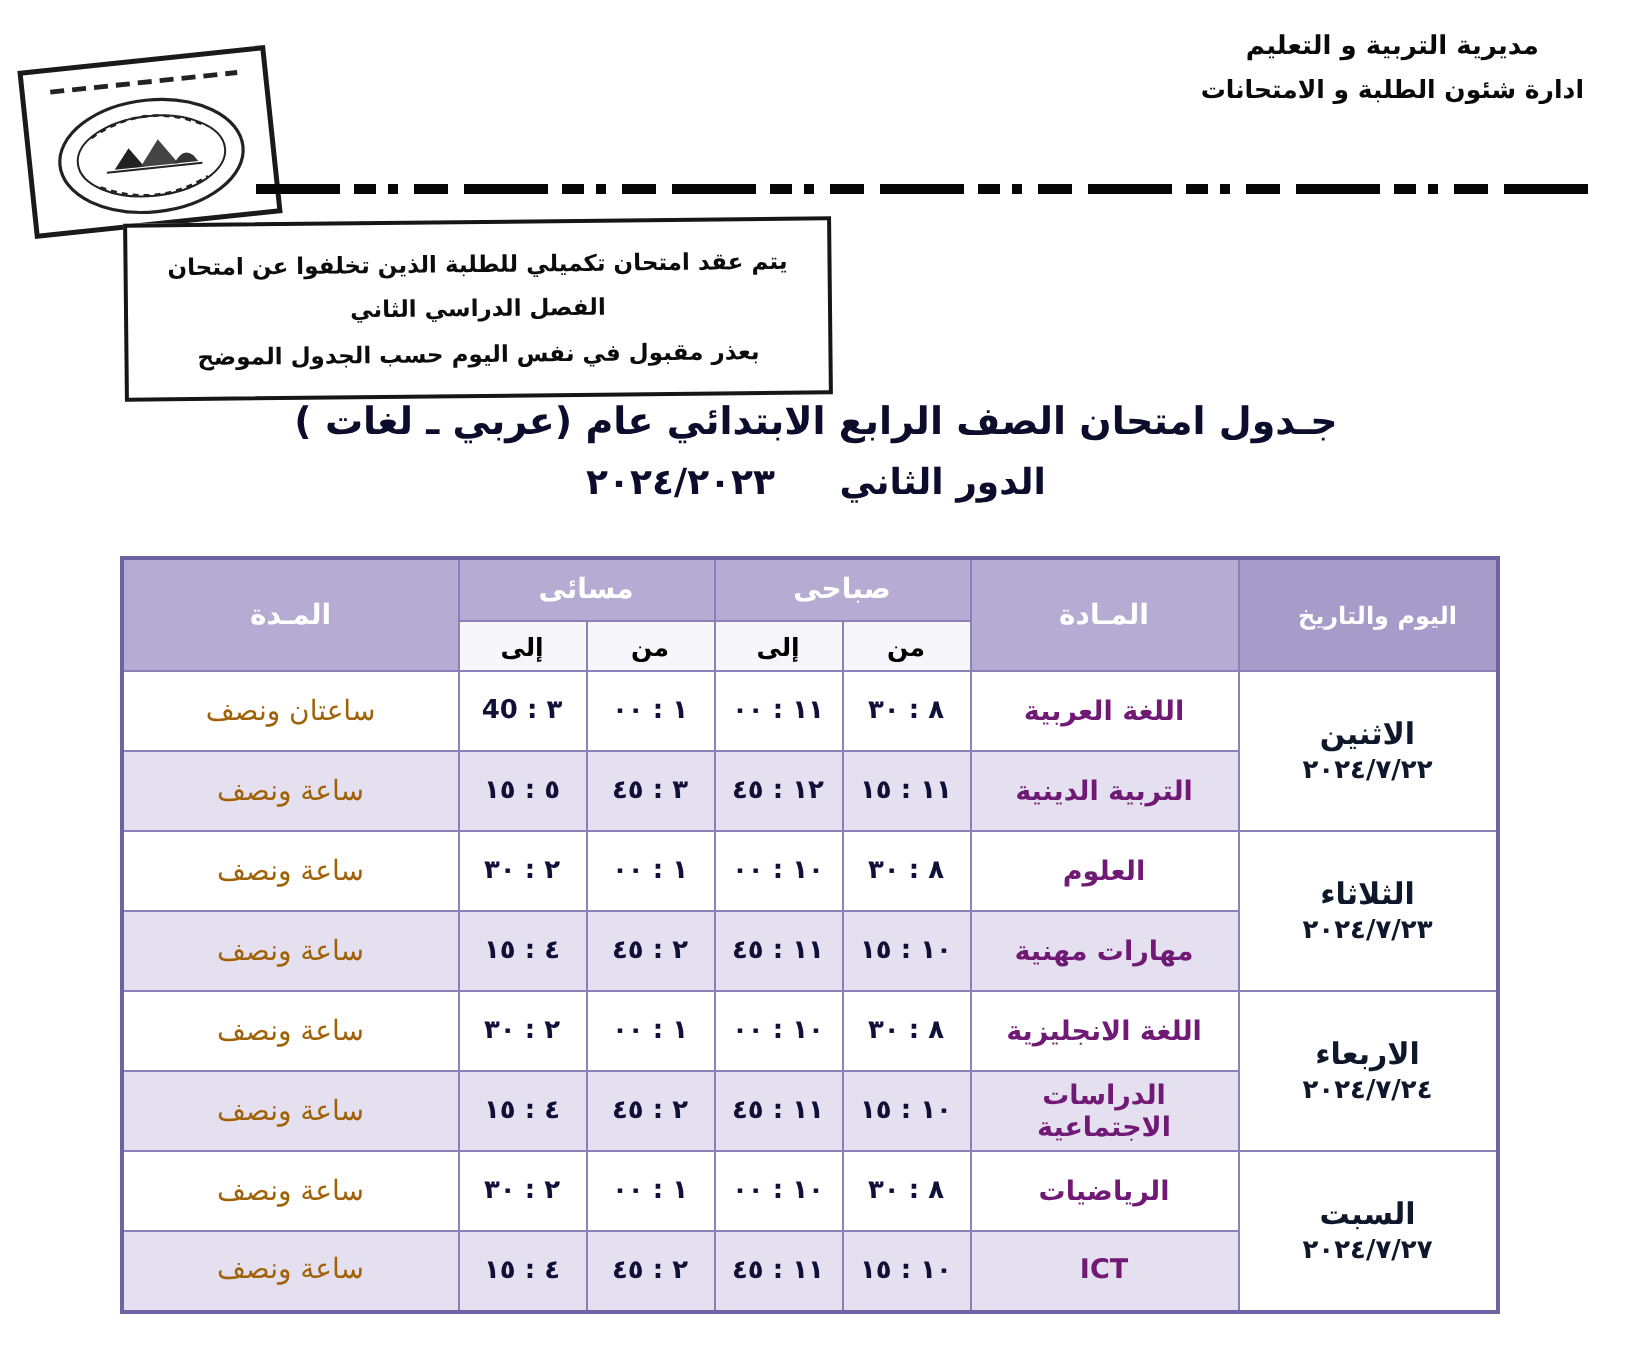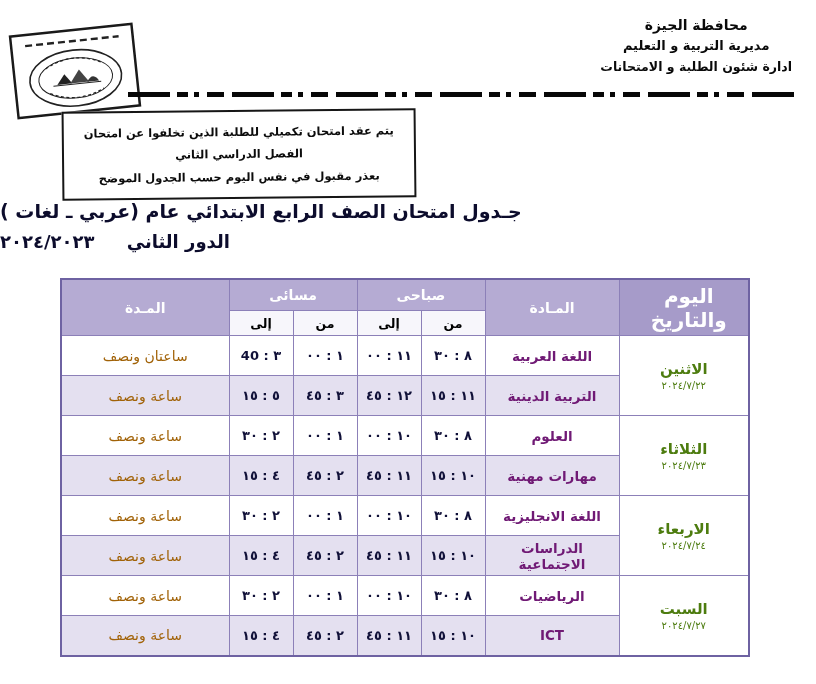--- a/index.html
+++ b/index.html
@@ -43,53 +43,52 @@
     position: absolute; top: 110px; left: 62px; width: 330px;
     border: 2px solid #161616; background: #fff;
     padding: 9px 10px; text-align: center;
     font-weight: bold; font-size: 11.5px; line-height: 1.95;
     direction: rtl; transform: rotate(-0.6deg); color: #0c0c0c;
   }
 
   
   .title-block {
     position: absolute; top: 200px; left: 0; width: 816px;
-    text-align: left; direction: rtl; font-weight: bold; color: #0c0c2c;
+    text-align: center; direction: rtl; font-weight: bold; color: #0c0c2c;
   }
   .title-1 { font-size: 19px; }
   .title-2 { font-size: 18px; margin-top: 9px; }
   .title-2 .year { margin-right: 26px; }
 
   
   table.exam {
     position: absolute; top: 278px; left: 60px;
     border-collapse: collapse; direction: rtl;
     border: 2px solid #6e62a2; background: #fff;
   }
   .exam th, .exam td {
     border: 1px solid #8c80b8;
     text-align: center; vertical-align: middle; padding: 0 2px;
   }
   .exam th.main { background: #b5abd3; color: #ffffff; font-size: 14px; height: 30px; font-weight: bold; }
-  .exam th.day-h { background: #a69bc9; font-size: 20px; padding-left: 12px; }
+  .exam th.day-h { background: #a69bc9; font-size: 12px; padding-left: 12px; }
   .exam th.sub  { background: #f7f6fb; color: #000000; font-size: 12.5px; height: 24px; font-weight: bold; }
   .exam tr.data { height: 40px; }
   .exam tr.alt td { background: #e4e0f0; }
-  .exam td.day  { background: #ffffff; color: #4d7c0f; }
+  .exam td.day  { background: #ffffff; color: #0f172a; }
   .exam td.day .dname { font-size: 15px; font-weight: bold; }
-  .exam td.day .ddate { font-size: 10px; font-weight: normal; margin-top: 2px; }
+  .exam td.day .ddate { font-size: 13px; font-weight: bold; margin-top: 2px; }
   .exam td.subject { font-size: 13.5px; font-weight: bold; color: #701a75; }
   .exam td.time    { font-size: 13px;   font-weight: bold; color: #101038; }
   .exam td.dur     { font-size: 14px;   font-weight: normal; color: #a16207; }
 </style>
 </head>
 <body>
 
 <div class="gov-header">
-  <div class="gov-l1">محافظة الجيزة</div>
   <div class="gov-l2">مديرية التربية و التعليم</div>
   <div class="gov-l3">ادارة شئون الطلبة و الامتحانات</div>
 </div>
 
 <div class="stamp">
   <svg viewBox="0 0 126 86" width="126" height="86">
     <rect x="2" y="2" width="122" height="82" fill="#ffffff" stroke="#1a1a1a" stroke-width="2.5"></rect>
     <path d="M16 13 h94" stroke="#222" stroke-width="2.4" stroke-dasharray="7 4" fill="none"></path>
     <ellipse cx="63" cy="50" rx="46" ry="28" fill="none" stroke="#222" stroke-width="1.6"></ellipse>
     <ellipse cx="63" cy="50" rx="37" ry="20" fill="none" stroke="#222" stroke-width="1"></ellipse>

